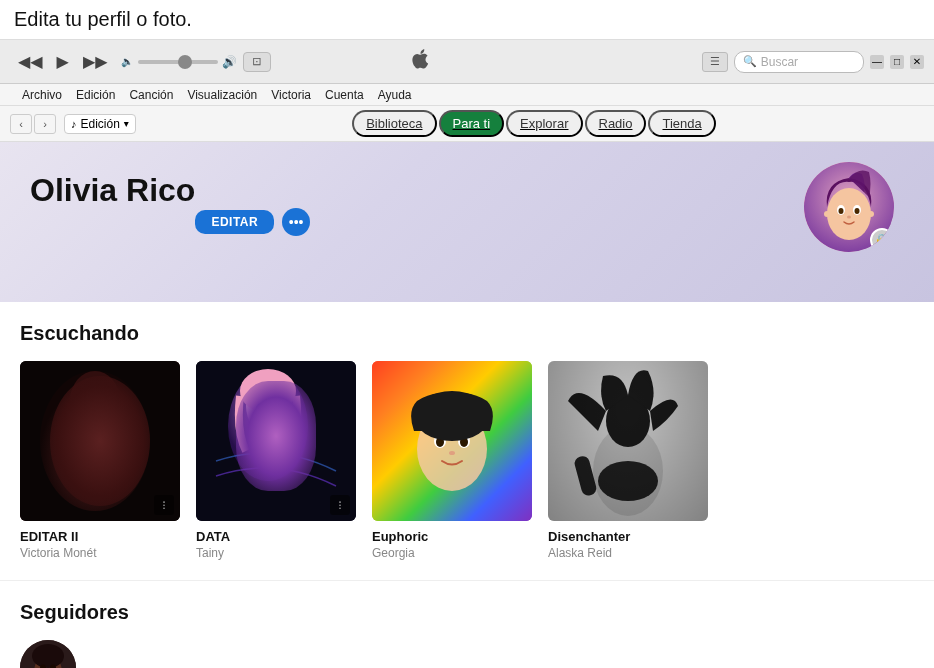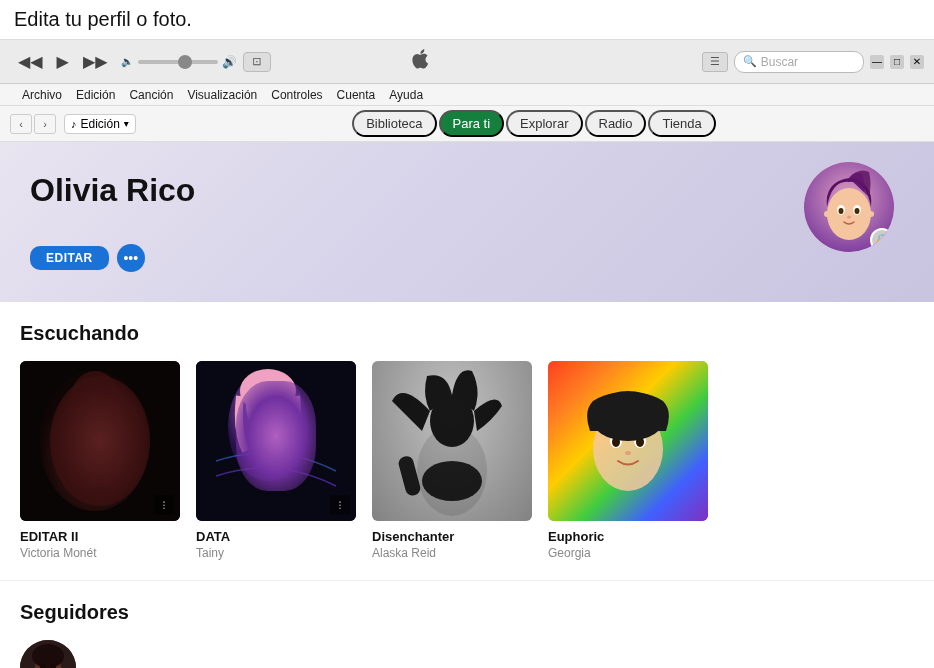--- a/index.html
+++ b/index.html
@@ -205,20 +205,21 @@
       border-radius: 4px;
       padding: 2px 6px;
       font-size: 12px;
       cursor: pointer;
     }
     .nav-tabs {
       display: flex;
       align-items: center;
       gap: 2px;
       margin: 0 auto;
+      text-decoration: underline;
     }
     .nav-tab {
       padding: 4px 12px;
       border-radius: 14px;
       font-size: 13px;
       cursor: pointer;
       color: #333;
     }
     .nav-tab.active {
       background: #15803d;
@@ -238,22 +239,22 @@
     .content-area::-webkit-scrollbar-track { background: #f0f0f0; }
     .content-area::-webkit-scrollbar-thumb { background: #bbb; border-radius: 5px; }
 
     
     .profile-section {
       background: linear-gradient(135deg, #e8e4f0 0%, #d8d4ea 40%, #c8c4e0 100%);
       padding: 30px 30px 30px 30px;
       min-height: 160px;
       position: relative;
       display: flex;
-      flex-direction: column;
-      justify-content: space-between;
+      flex-direction: row;
+      justify-content: flex-start;
     }
     .profile-name {
       font-size: 32px;
       font-weight: 700;
       color: #111;
       margin-bottom: 4px;
     }
     .profile-handle {
       font-size: 13px;
       color: #555;
@@ -483,21 +484,21 @@
         <span>✕</span>
       </button>
     </div>
   </div>
 
   <div class="menu-bar">
     <span class="menu-item">Archivo</span>
     <span class="menu-item">Edición</span>
     <span class="menu-item">Canción</span>
     <span class="menu-item">Visualización</span>
-    <span class="menu-item">Controles</span>
+    <span class="menu-item">Victoria</span>
     <span class="menu-item">Cuenta</span>
     <span class="menu-item">Ayuda</span>
   </div>
 
   <div class="nav-bar">
     <div class="nav-arrows">
       <button class="nav-arrow">
         <span>‹</span>
       </button>
       <button class="nav-arrow">
@@ -625,45 +626,20 @@
               <ellipse cx="65" cy="48" rx="5" ry="6" fill="#2050c0"></ellipse>
               <ellipse cx="80" cy="48" rx="5" ry="6" fill="#2050c0"></ellipse>
 
               <path d="M20 100 Q80 80 140 110" stroke="#4080ff" stroke-width="1.5" fill="none" opacity="0.5"></path>
               <path d="M20 115 Q80 95 140 125" stroke="#8040ff" stroke-width="1.5" fill="none" opacity="0.5"></path>
             </svg>
             <div class="album-menu-icon">⋮</div>
           </div>
           <div class="album-title">DATA</div>
           <div class="album-artist">Tainy</div>
-        </div>
-
-        <div class="album-item">
-          <div class="album-cover cover-disenchanter">
-            <svg width="160" height="160" viewBox="0 0 160 160">
-              <rect width="160" height="160" fill="#e8e8e8"></rect>
-
-              <rect width="160" height="160" fill="#d8d8d8"></rect>
-
-              <ellipse cx="80" cy="110" rx="35" ry="45" fill="#c0c0c0"></ellipse>
-
-              <ellipse cx="80" cy="60" rx="22" ry="26" fill="#1a1a1a"></ellipse>
-
-              <path d="M58 50 Q30 20 20 40 Q35 55 50 70" fill="#1a1a1a"></path>
-              <path d="M80 34 Q75 10 55 15 Q50 35 58 50" fill="#1a1a1a"></path>
-              <path d="M80 34 Q85 5 100 10 Q110 30 102 50" fill="#1a1a1a"></path>
-              <path d="M102 50 Q125 30 130 45 Q120 60 105 70" fill="#1a1a1a"></path>
-
-              <ellipse cx="80" cy="120" rx="30" ry="20" fill="#222"></ellipse>
-
-              <rect x="30" y="95" width="15" height="40" rx="7" fill="#222" transform="rotate(-15 37 115)"></rect>
-            </svg>
-          </div>
-          <div class="album-title">Disenchanter</div>
-          <div class="album-artist">Alaska Reid</div>
         </div>
 
         <div class="album-item">
           <div class="album-cover cover-euphoric">
             <svg width="160" height="160" viewBox="0 0 160 160">
               <defs>
                 <linearGradient id="e1" x1="0%" y1="0%" x2="100%" y2="100%">
                   <stop offset="0%" stop-color="#ff4020"></stop>
                   <stop offset="20%" stop-color="#ff8020"></stop>
                   <stop offset="40%" stop-color="#ffcc00"></stop>
@@ -686,20 +662,45 @@
               <path d="M70 100 Q80 107 90 100" stroke="#c06040" stroke-width="2" fill="none" stroke-linecap="round"></path>
 
               <ellipse cx="80" cy="55" rx="38" ry="25" fill="#1a1a1a"></ellipse>
               <path d="M42 70 Q35 50 45 40 Q60 30 80 32 Q100 30 115 40 Q125 50 118 70" fill="#1a1a1a"></path>
             </svg>
           </div>
           <div class="album-title">Euphoric</div>
           <div class="album-artist">Georgia</div>
         </div>
 
+        <div class="album-item">
+          <div class="album-cover cover-disenchanter">
+            <svg width="160" height="160" viewBox="0 0 160 160">
+              <rect width="160" height="160" fill="#e8e8e8"></rect>
+
+              <rect width="160" height="160" fill="#d8d8d8"></rect>
+
+              <ellipse cx="80" cy="110" rx="35" ry="45" fill="#c0c0c0"></ellipse>
+
+              <ellipse cx="80" cy="60" rx="22" ry="26" fill="#1a1a1a"></ellipse>
+
+              <path d="M58 50 Q30 20 20 40 Q35 55 50 70" fill="#1a1a1a"></path>
+              <path d="M80 34 Q75 10 55 15 Q50 35 58 50" fill="#1a1a1a"></path>
+              <path d="M80 34 Q85 5 100 10 Q110 30 102 50" fill="#1a1a1a"></path>
+              <path d="M102 50 Q125 30 130 45 Q120 60 105 70" fill="#1a1a1a"></path>
+
+              <ellipse cx="80" cy="120" rx="30" ry="20" fill="#222"></ellipse>
+
+              <rect x="30" y="95" width="15" height="40" rx="7" fill="#222" transform="rotate(-15 37 115)"></rect>
+            </svg>
+          </div>
+          <div class="album-title">Disenchanter</div>
+          <div class="album-artist">Alaska Reid</div>
+        </div>
+
       </div>
     </div>
 
     <div class="followers-section">
       <h2 class="section-title">Seguidores</h2>
       <div class="follower-avatar">
         <svg width="56" height="56" viewBox="0 0 56 56">
           <circle cx="28" cy="28" r="28" fill="#2a1a1a"></circle>
 
           <ellipse cx="28" cy="32" rx="14" ry="17" fill="#5a3020"></ellipse>

